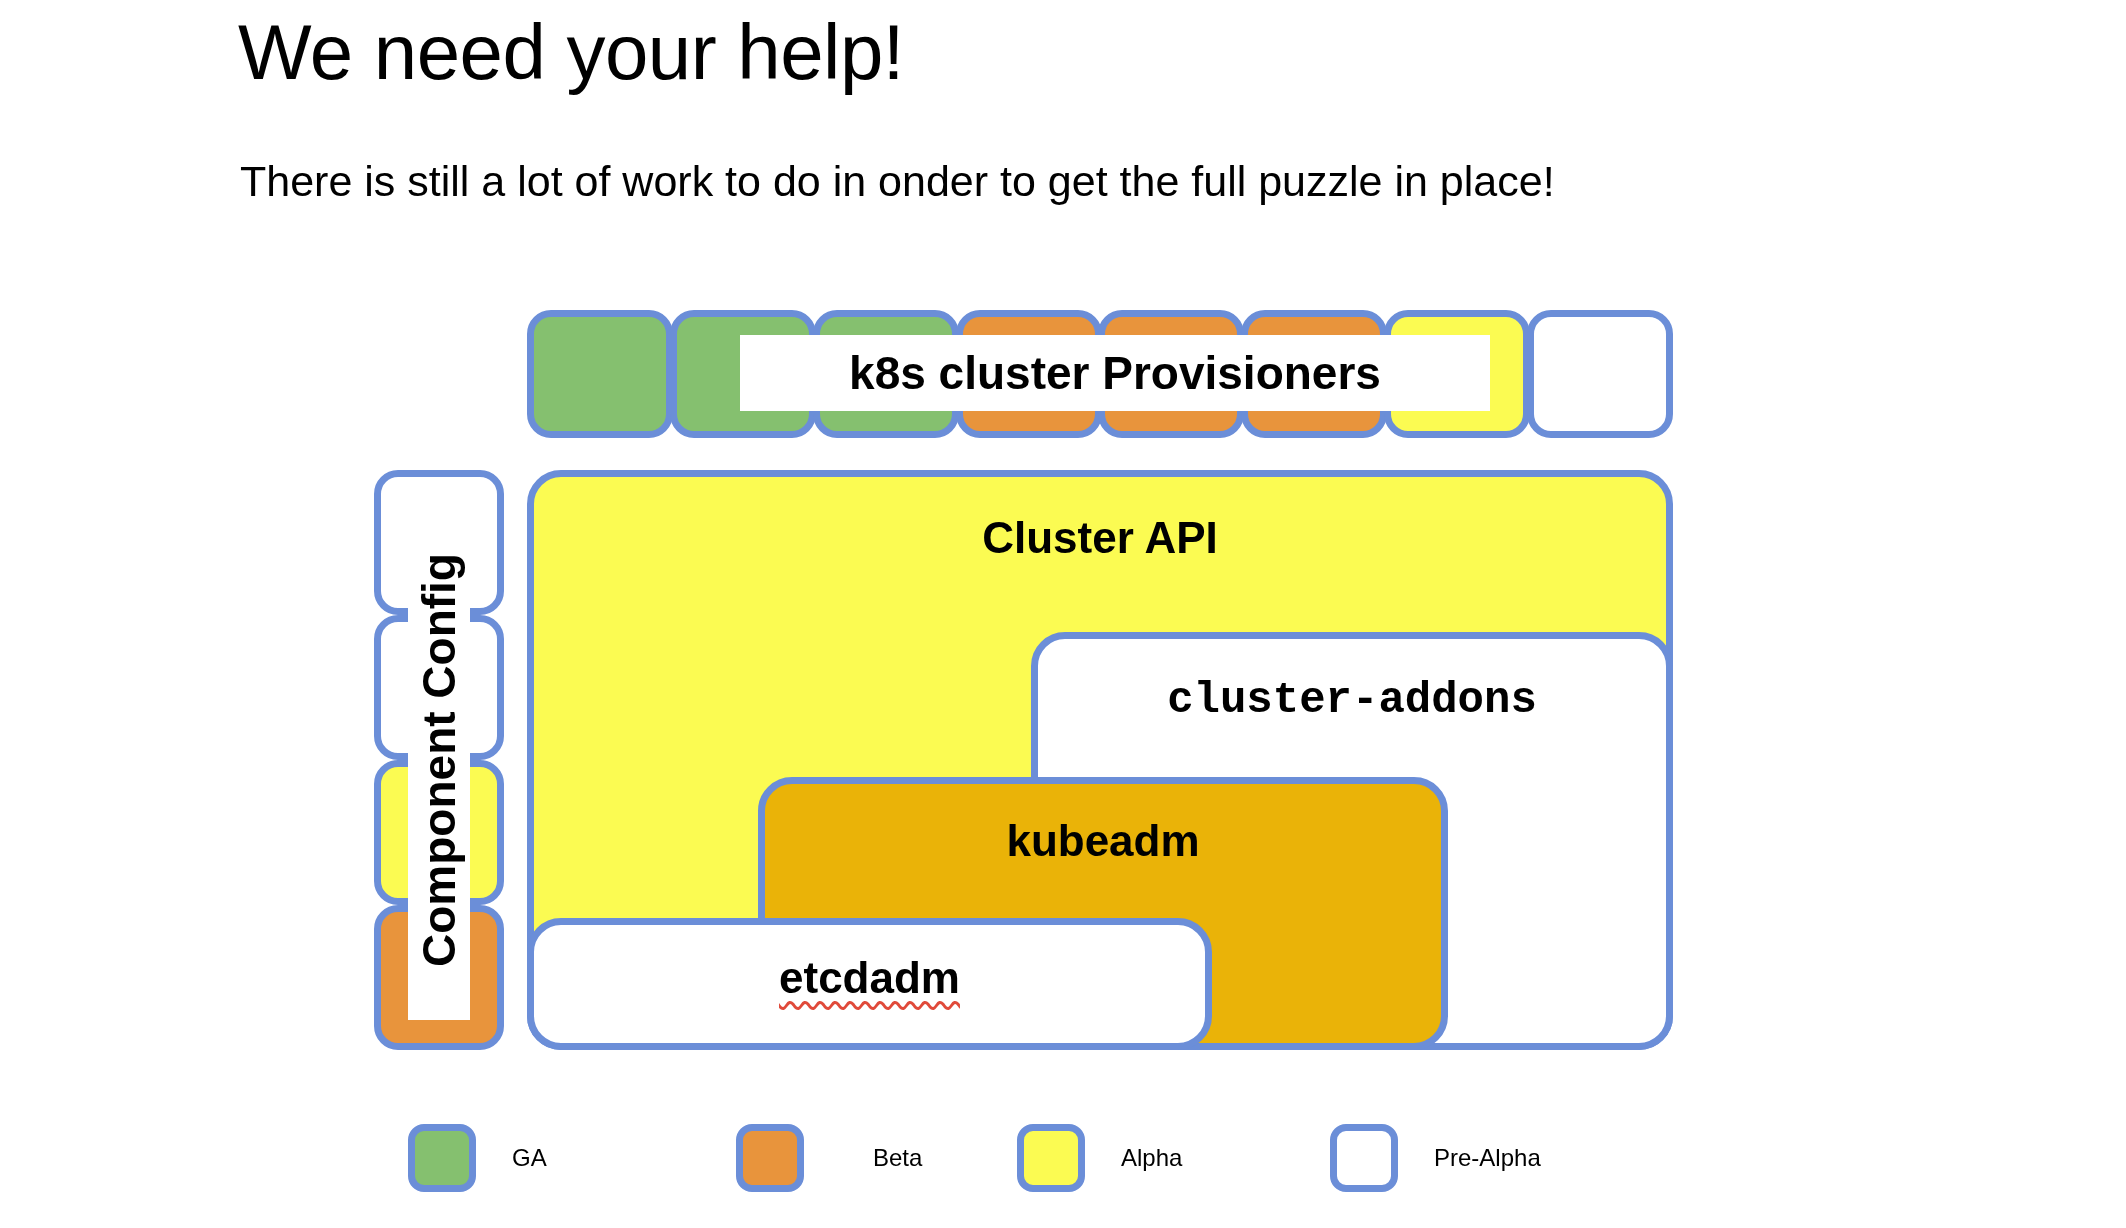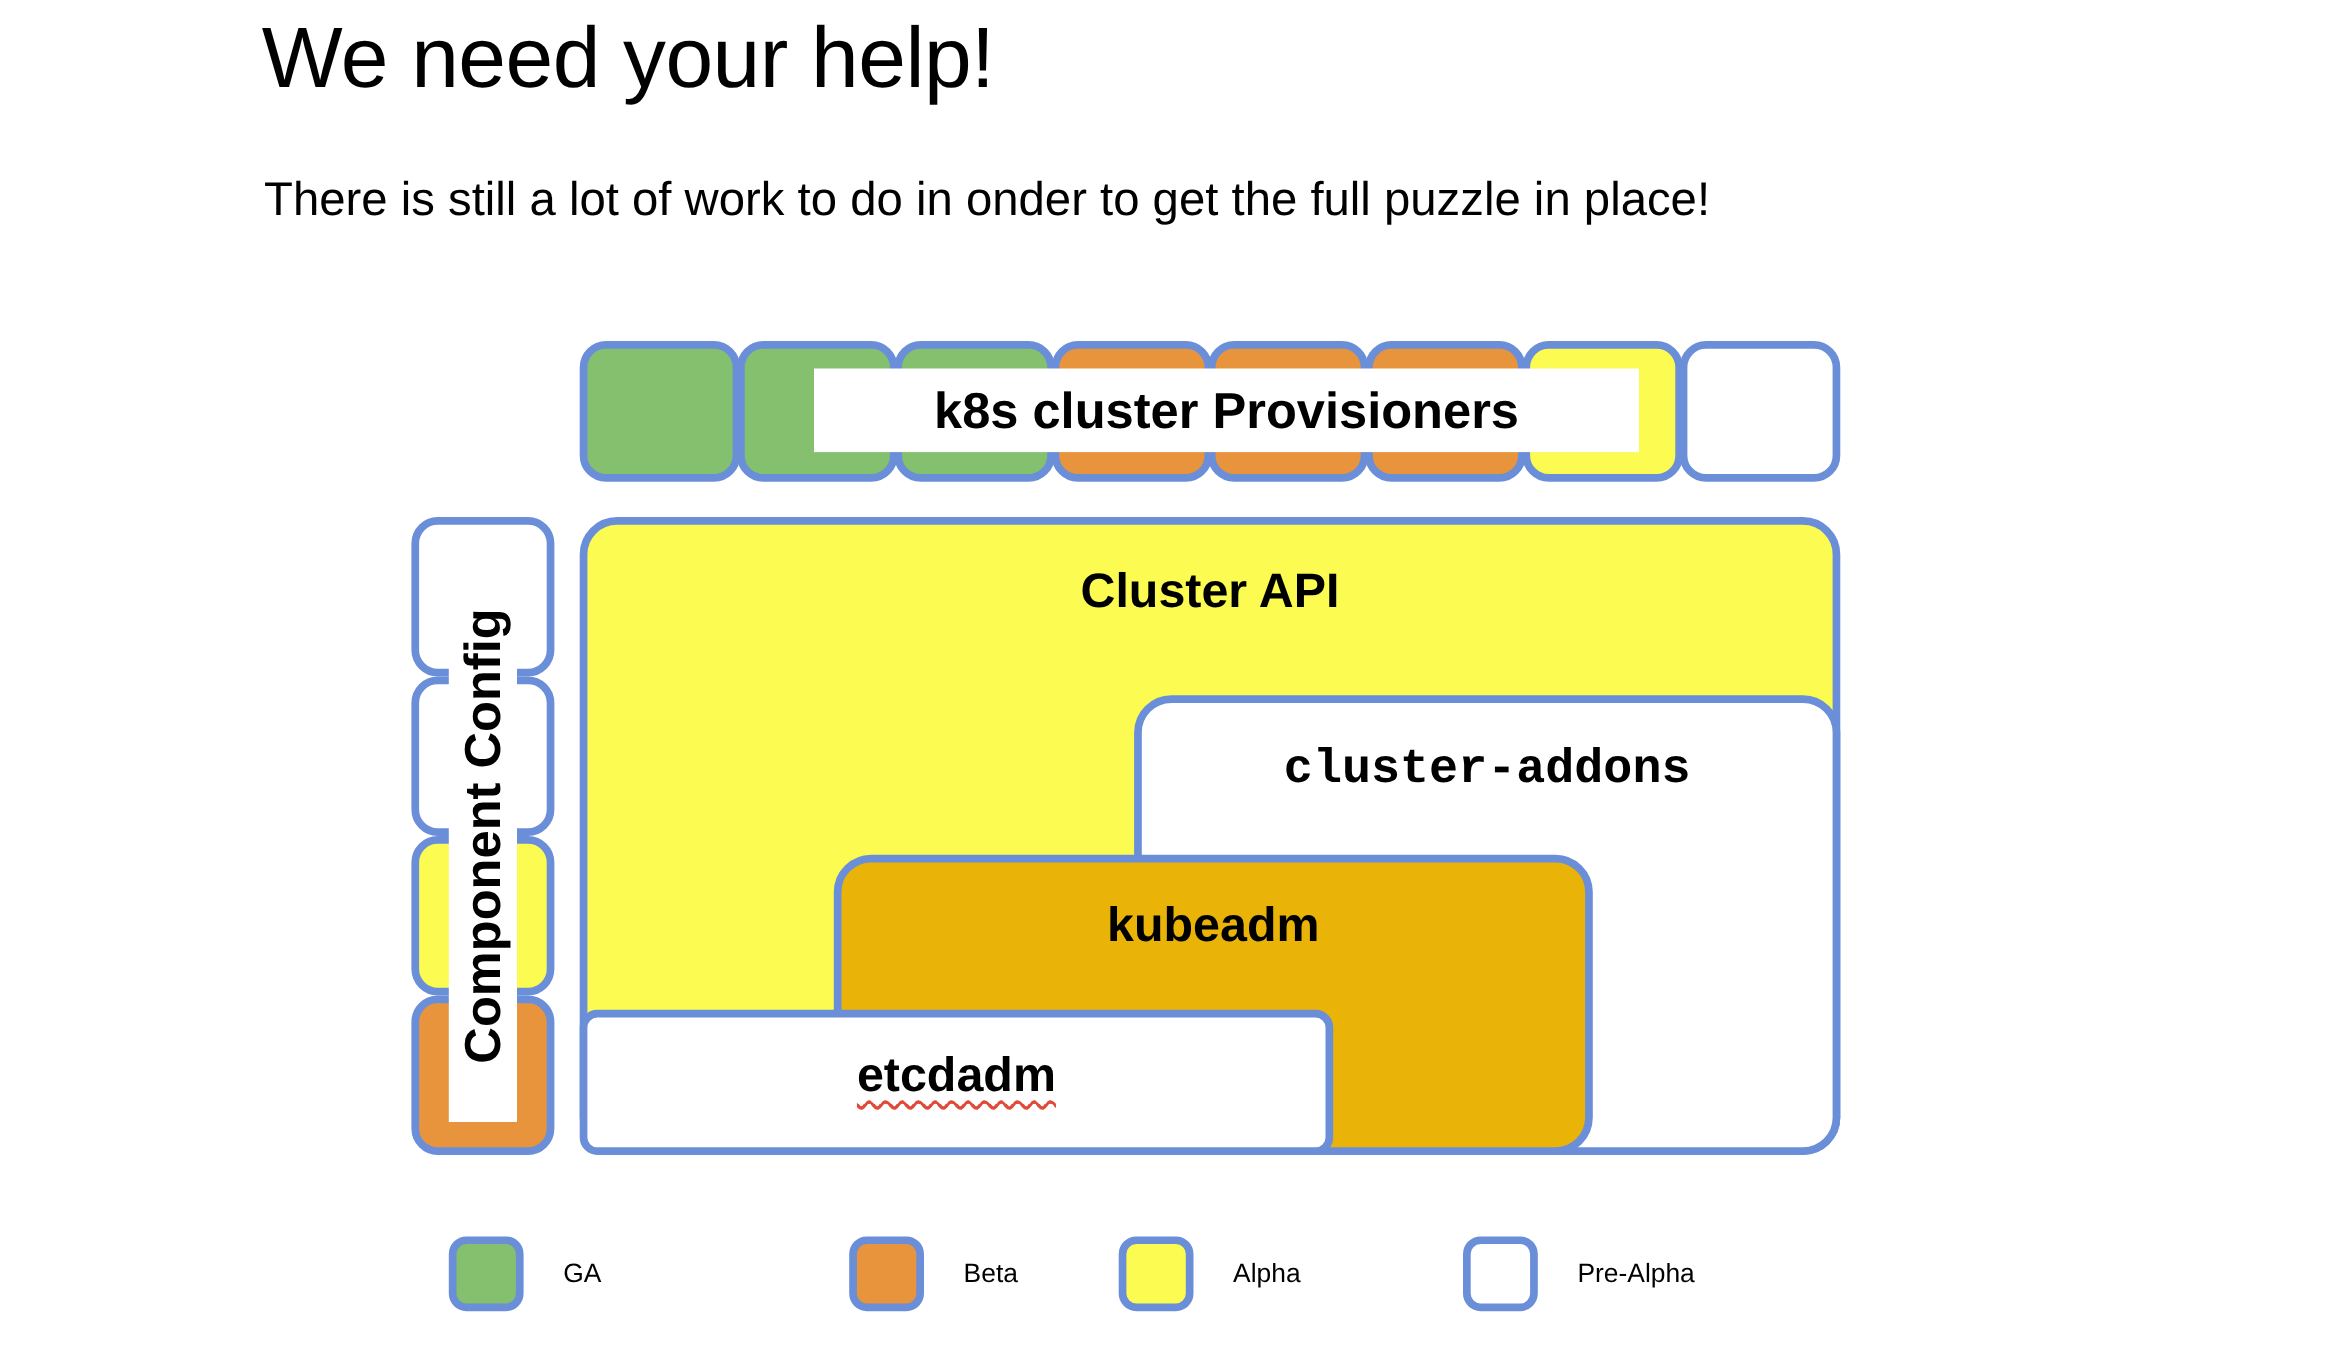--- a/index.html
+++ b/index.html
@@ -153,21 +153,20 @@
     left: 758px; top: 777px;
     width: 690px; height: 273px;
     z-index: 3;
   }
   #kubeadm .box-label { top: 32px; }
 
   #etcdadm {
     left: 527px; top: 918px;
     width: 685px; height: 132px;
     z-index: 4;
-    border-radius: 16px;
   }
   #etcdadm .box-label { top: 28px; }
   .spellcheck {
     text-decoration: underline wavy #e04a3a;
     text-decoration-thickness: 3px;
     text-underline-offset: 8px;
   }
 
   
   #legend {
@@ -197,21 +196,21 @@
   .legend-swatch.orange { background: #e8943c; }
   .legend-swatch.yellow { background: #fbfb52; }
   .legend-swatch.white  { background: #ffffff; }
   .legend-label {
     margin-left: 36px;
     font-size: 24px;
     font-weight: 400;
     white-space: nowrap;
   }
   #legend-item-0 { left: 0px; }
-  #legend-item-1 { left: 364px; }
+  #legend-item-1 { left: 328px; gap: 33px; }
   #legend-item-2 { left: 609px; }
   #legend-item-3 { left: 922px; }
 </style>
 </head>
 <body>
 
 <div class="slide-title">We need your help!</div>
 
 <div class="slide-subtitle">There is still a lot of work to do in onder to get the full puzzle in place!</div>
 

